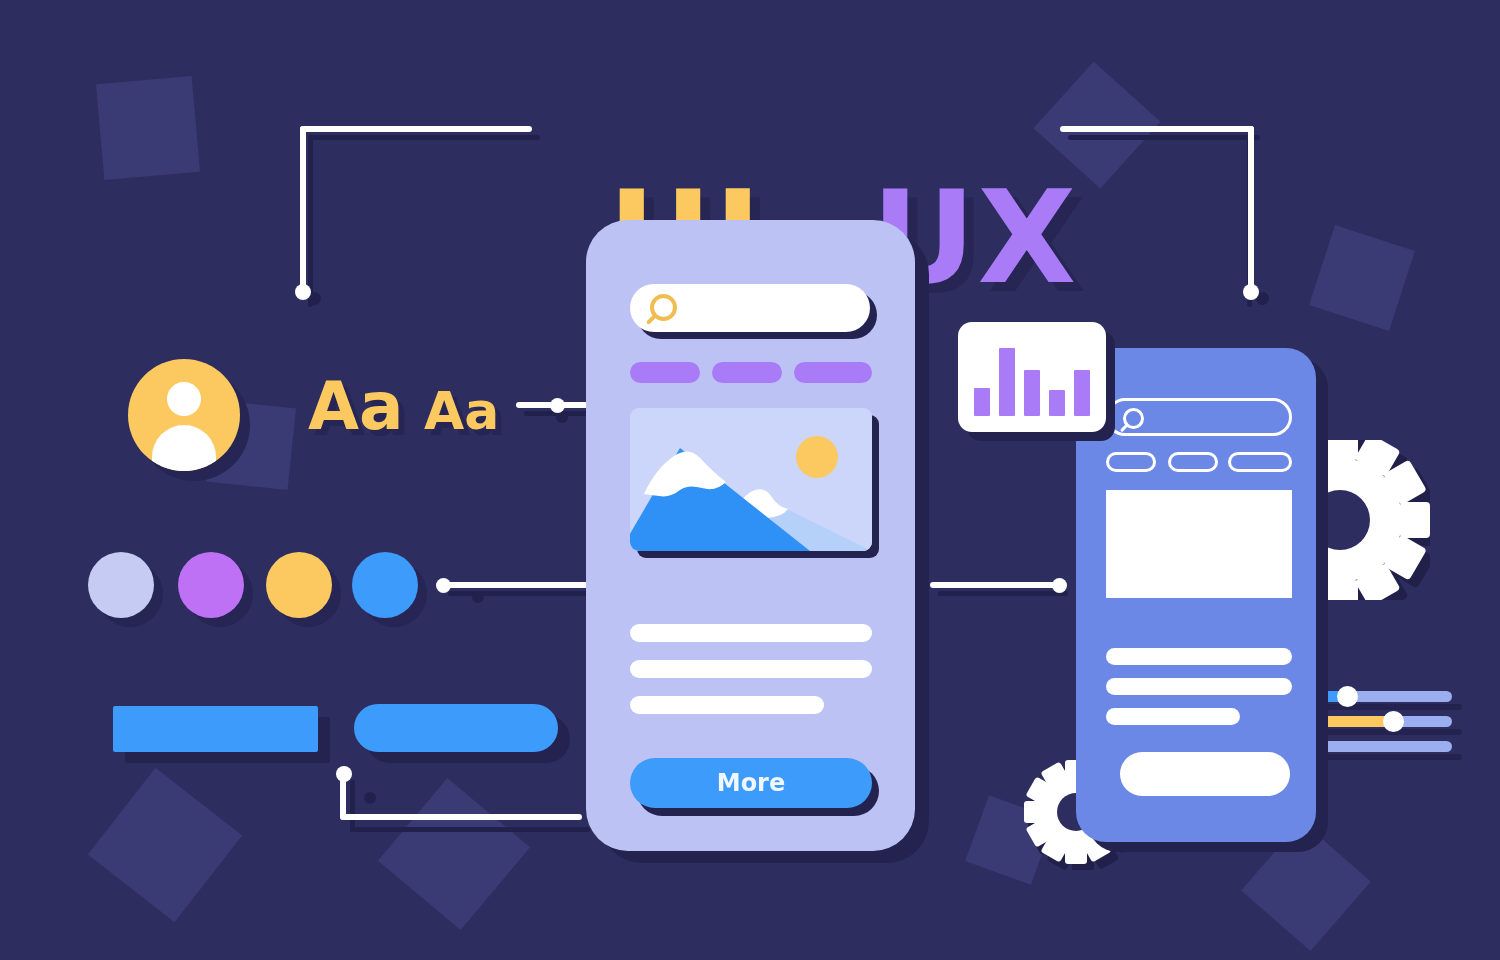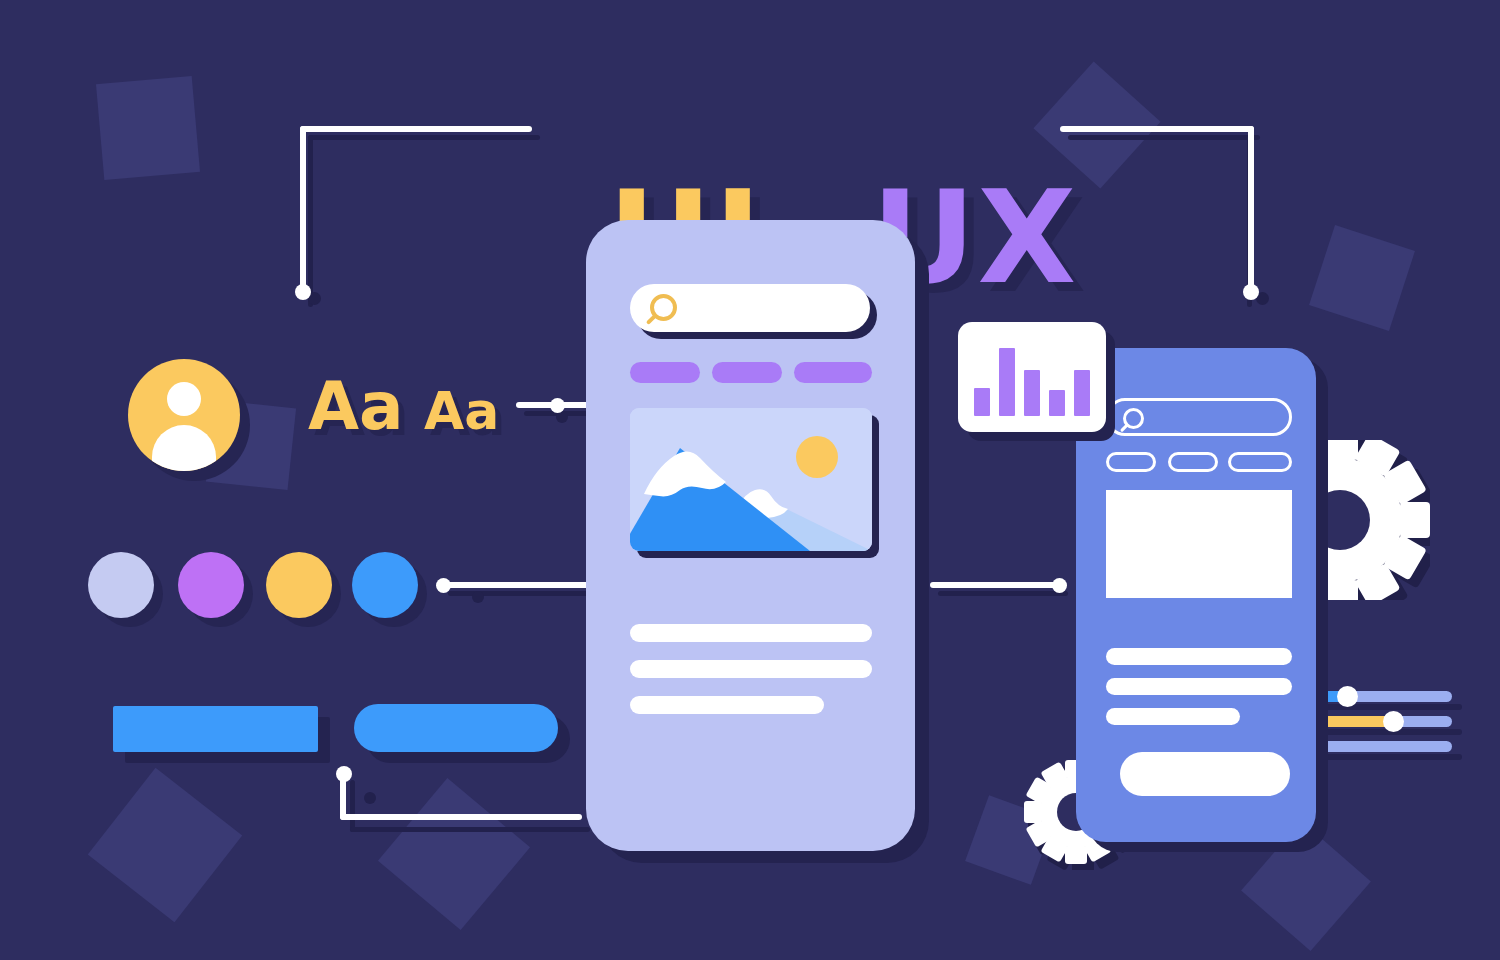--- a/index.html
+++ b/index.html
@@ -352,15 +352,16 @@
 
         <polygon points="50,40 180,143 -10,143" fill="#2F90F5"></polygon>
         <path d="M14 86 q12 -26 30 -38 q15 -10 26 2 q13 14 26 24 q-10 10 -24 6 q-14 -4 -22 2 q-10 8 -21 6 q-9 -1 -15 -2 z" fill="#FFFFFF"></path>
       </svg>
     </div>
 
     <div class="p1line" style="top:404px;width:242px;"></div>
     <div class="p1line" style="top:440px;width:242px;"></div>
     <div class="p1line" style="top:476px;width:194px;"></div>
 
+    <div id="p1-more">More</div>
   </div>
 
 </div>
 
 </body></html>

